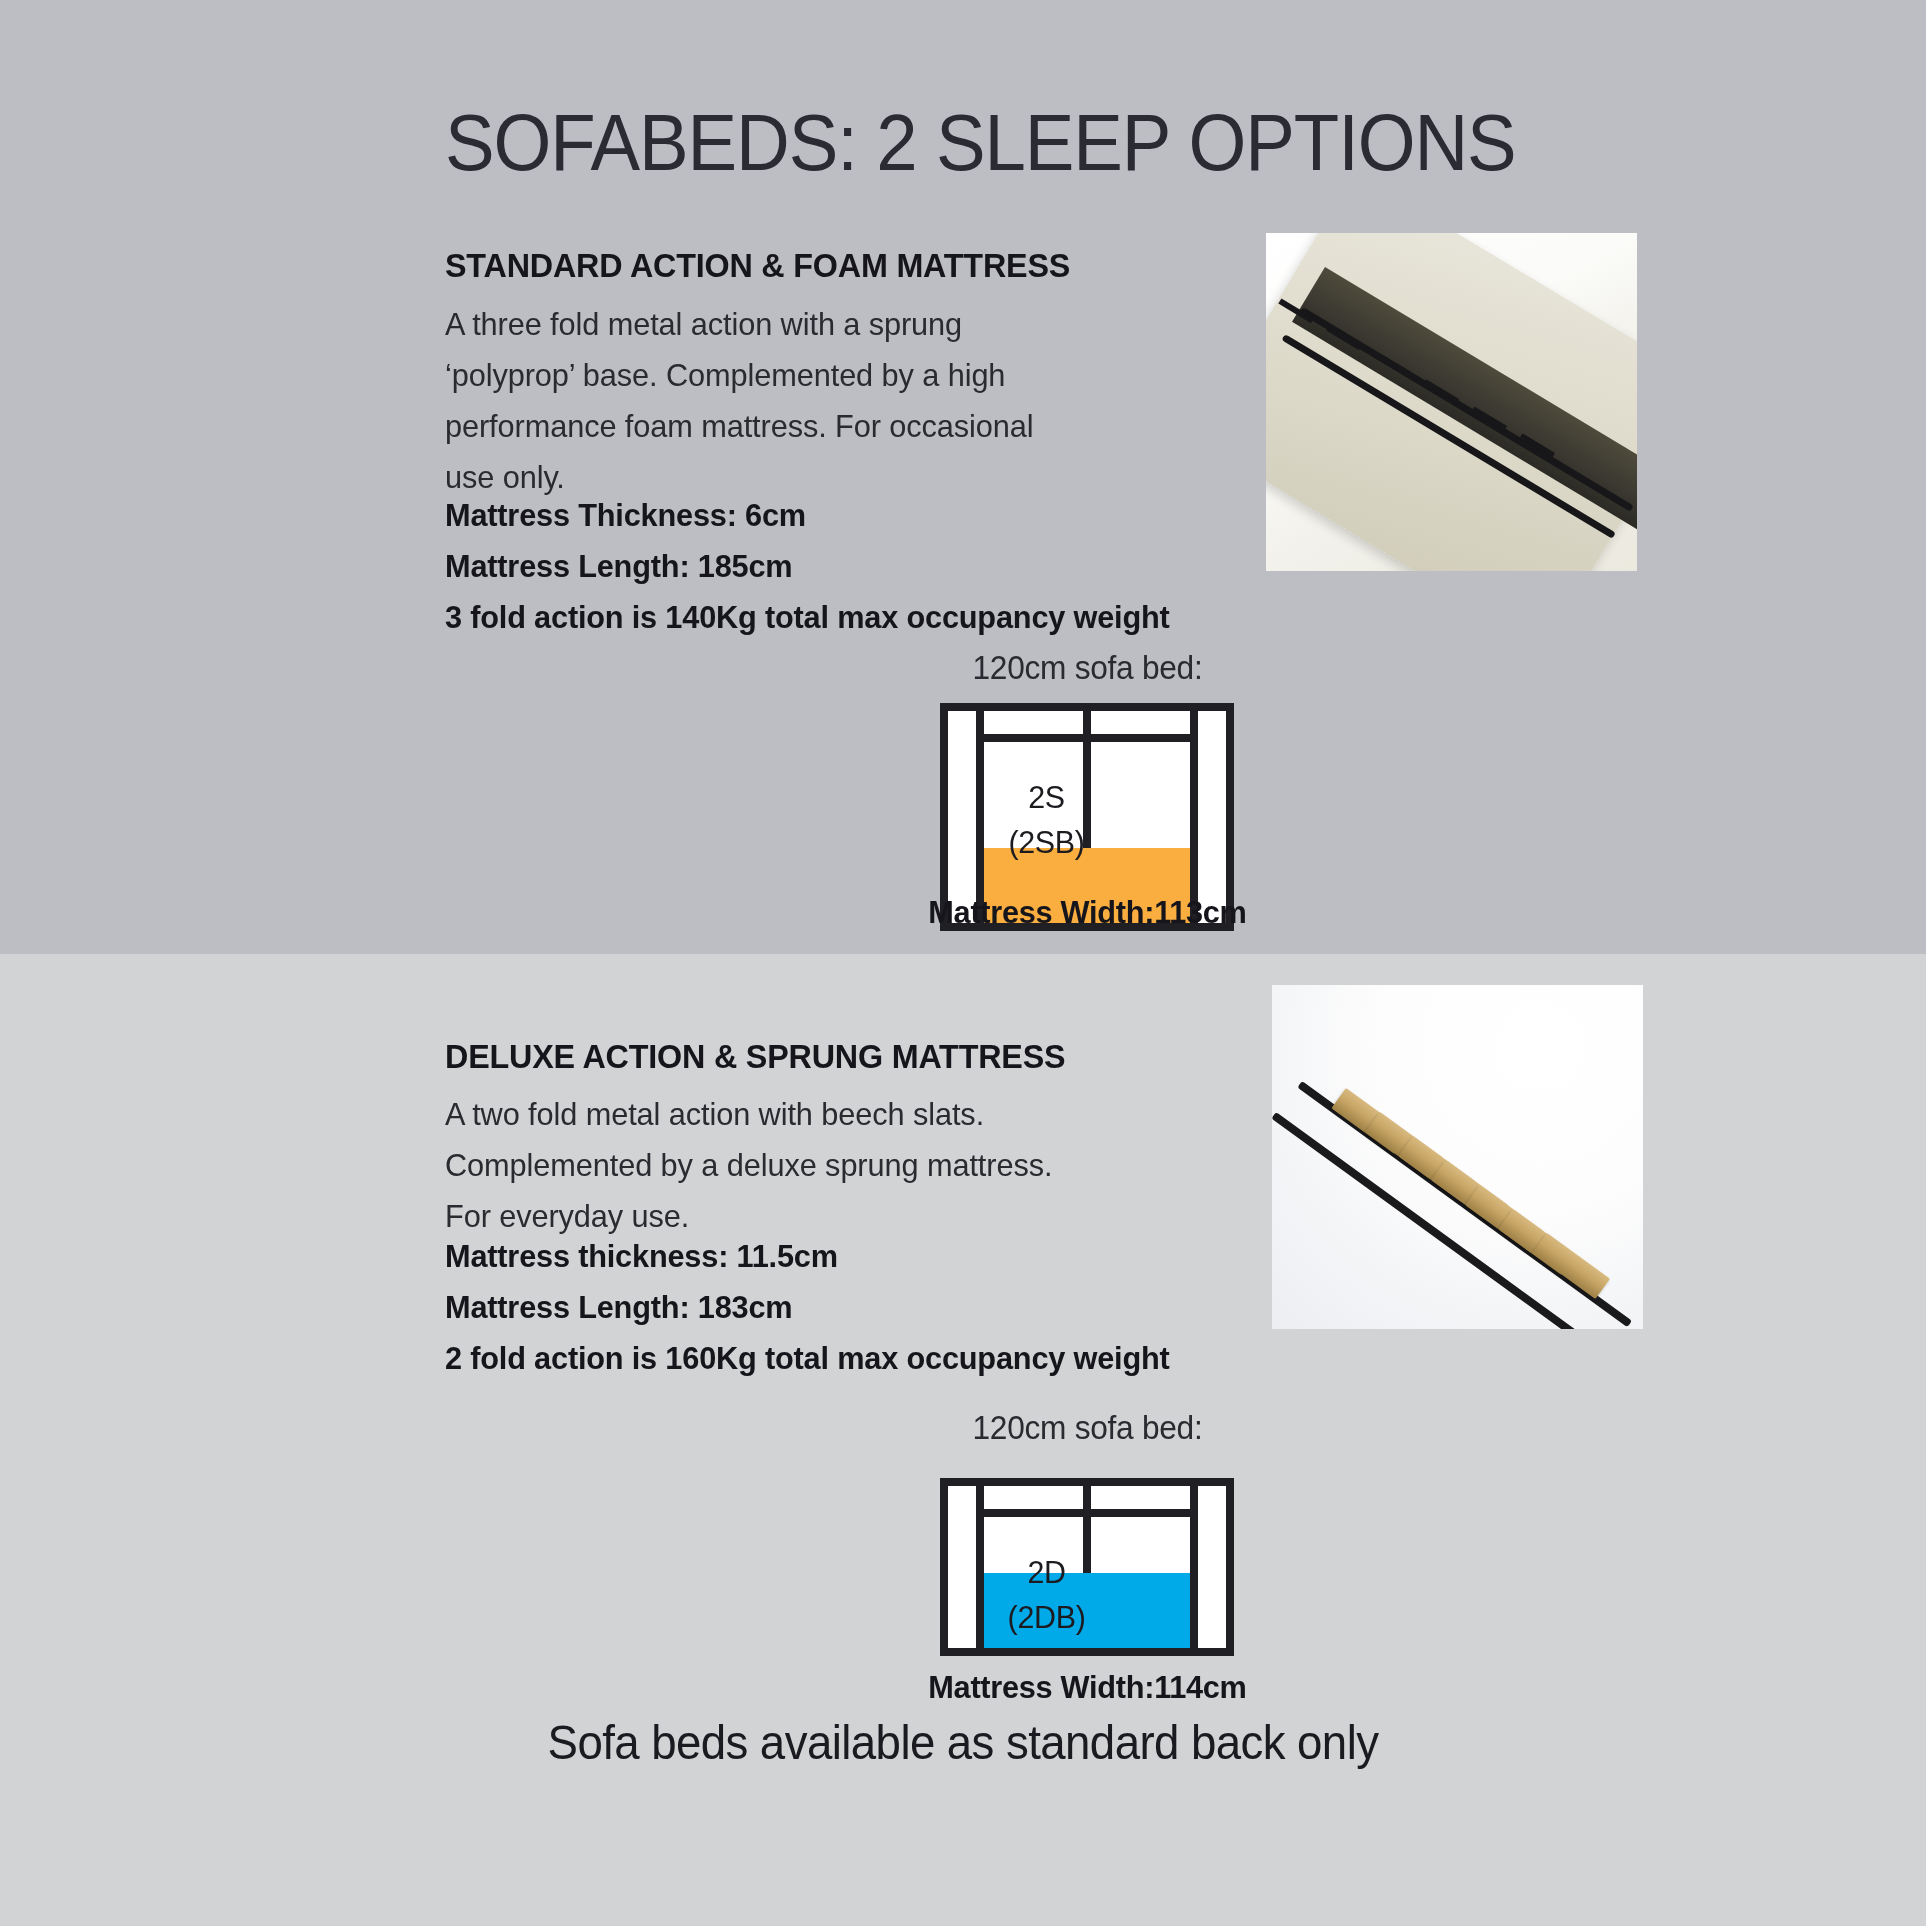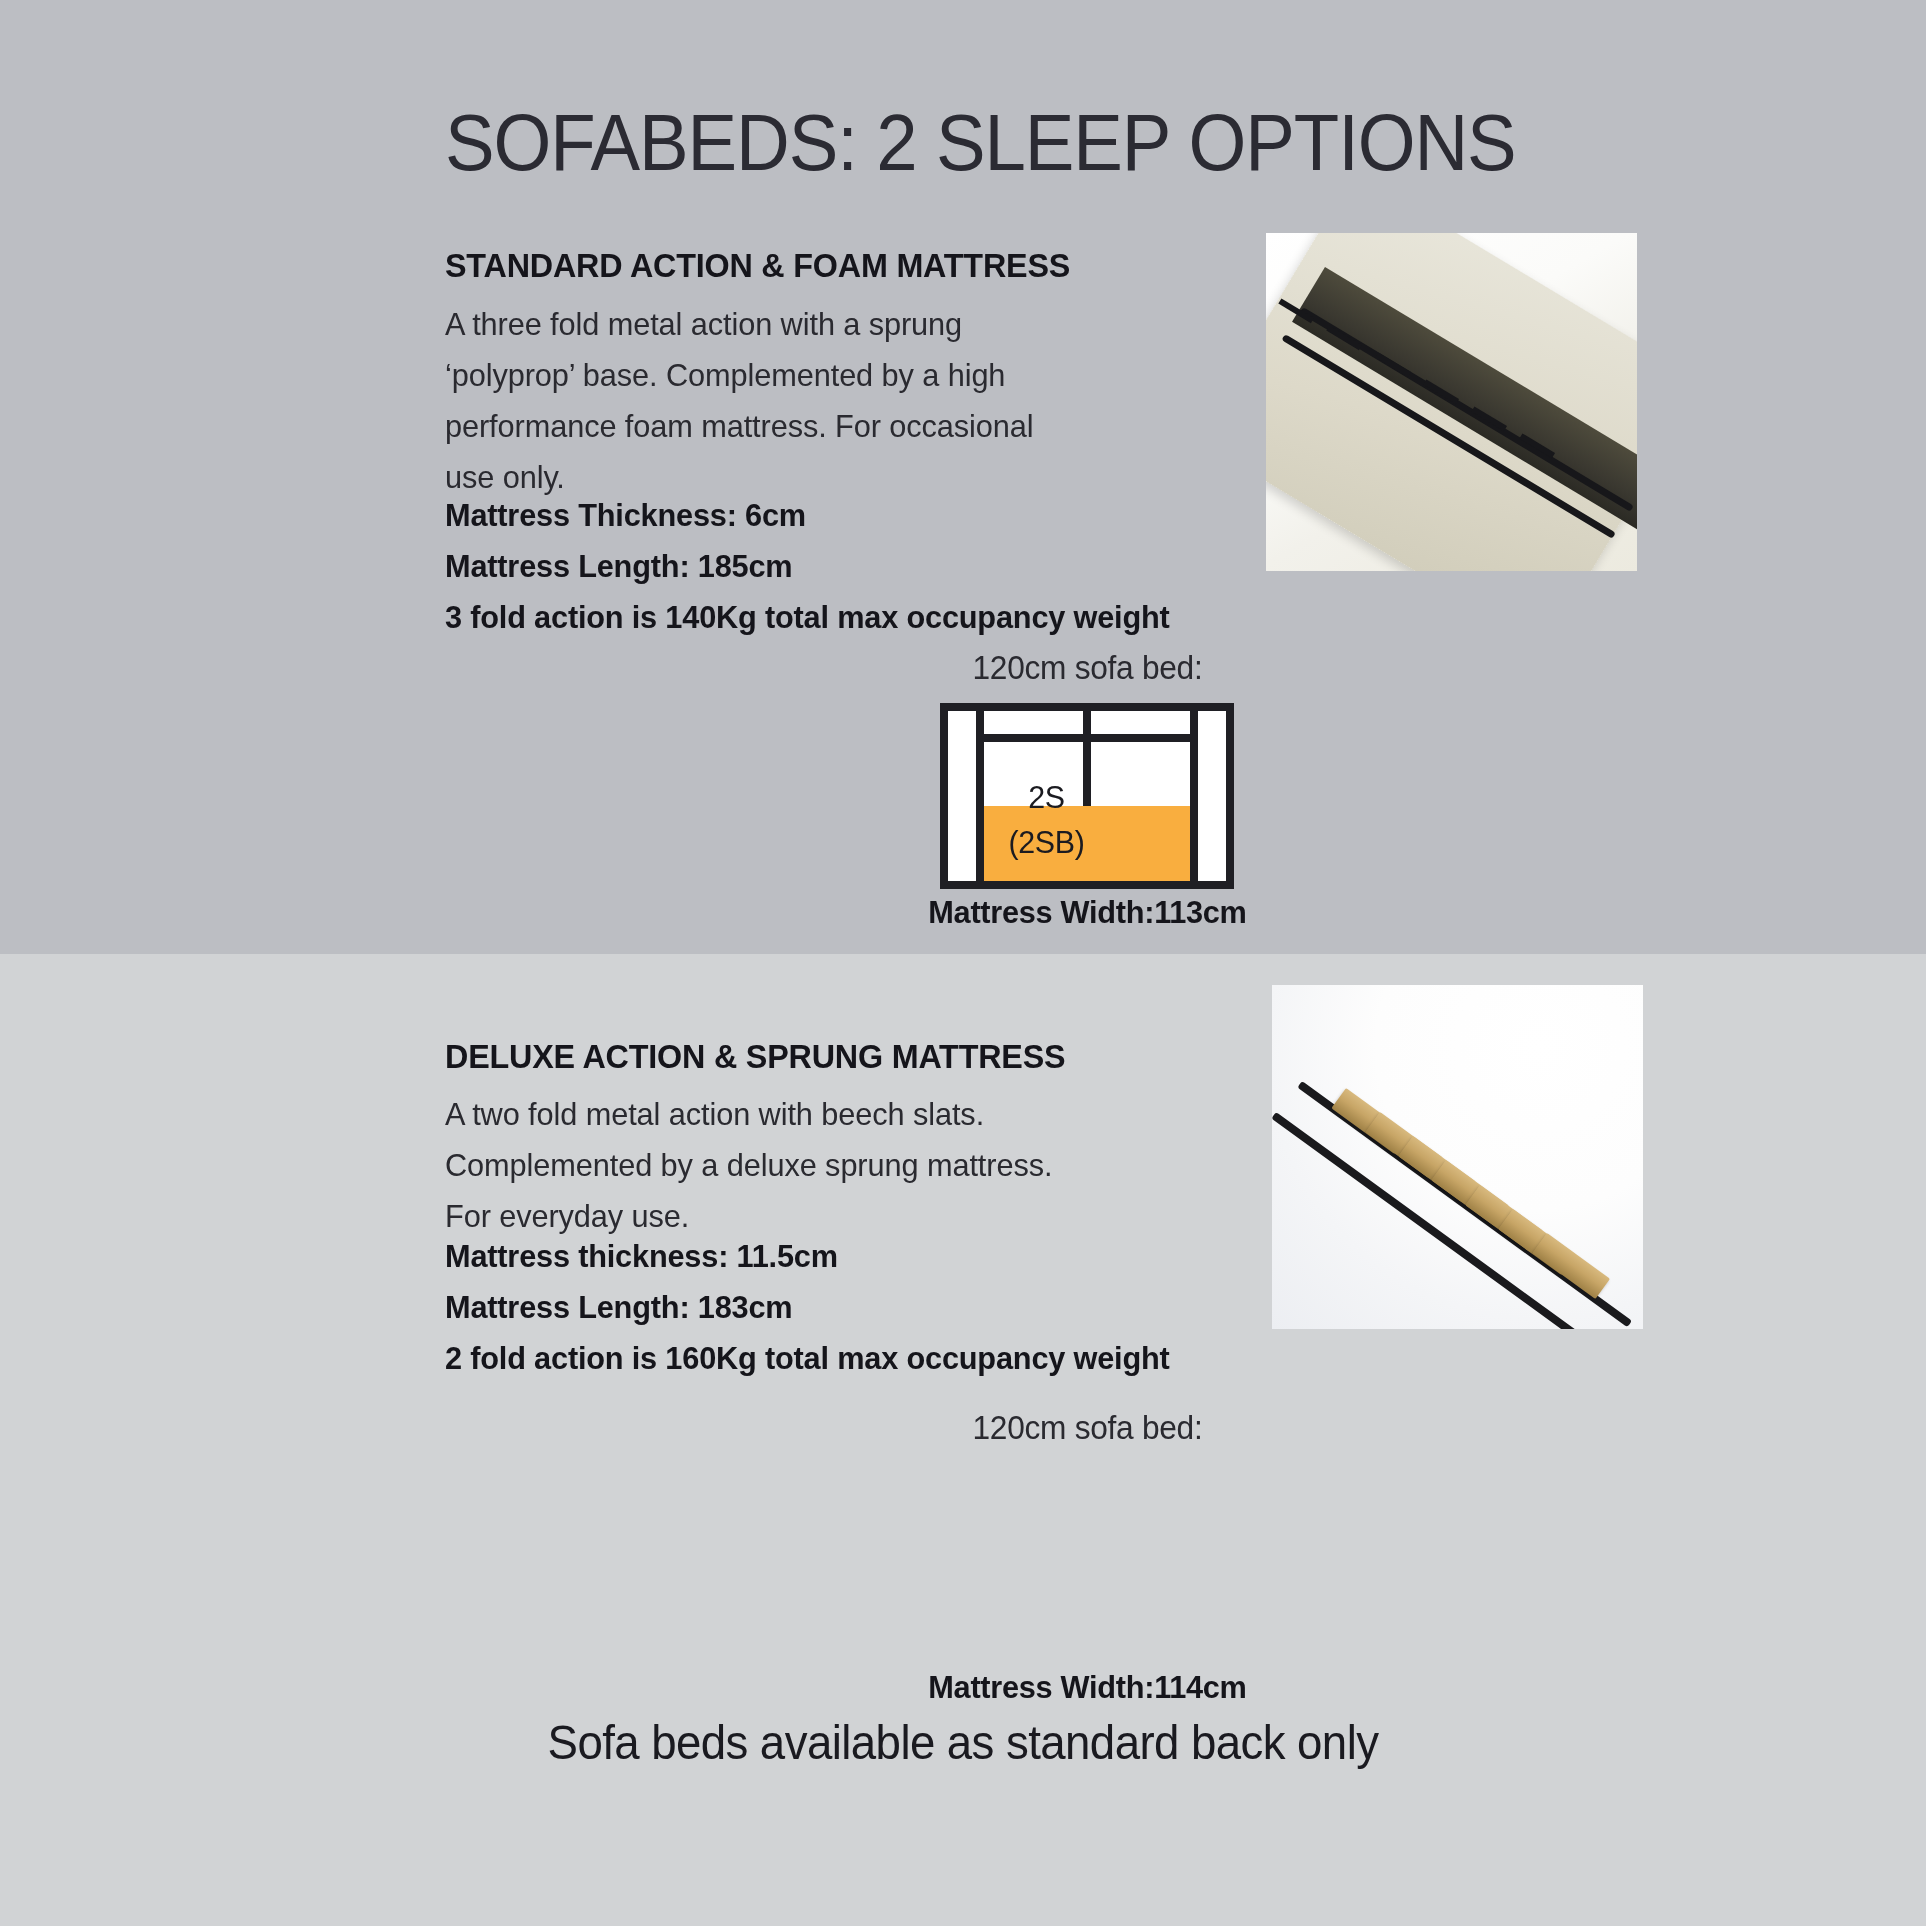--- a/index.html
+++ b/index.html
@@ -307,21 +307,21 @@
     <div class="p1-rung" style="left:26%; top:33%; transform:rotate(121deg);"></div>
     <div class="p1-rung" style="left:39%; top:41%; transform:rotate(121deg);"></div>
     <div class="p1-rung" style="left:52%; top:49%; transform:rotate(121deg);"></div>
     <div class="p1-rung" style="left:65%; top:57%; transform:rotate(121deg);"></div>
     <div class="p1-rung" style="left:78%; top:65%; transform:rotate(121deg);"></div>
   </div>
 </div>
 
 <div class="diagram-block" style="left:876px; top:649px; width:423px; height:282px;">
   <div class="diagram-caption-top" style="top:0px;">120cm sofa bed:</div>
-  <div class="sofa" style="left:64px; top:54px; width:294px; height:186px;">
+  <div class="sofa" style="left:64px; top:54px; width:294px; height:228px;">
     <div class="sofa-arm-l"></div>
     <div class="sofa-arm-r"></div>
     <div class="sofa-backbar"></div>
     <div class="sofa-divider"></div>
     <div class="sofa-mattress" style="background:#f9ae3f;"></div>
     <div class="sofa-label">
       <span>2S</span>
       <span class="lab2">(2SB)</span>
     </div>
   </div>
@@ -350,17 +350,28 @@
     <div class="p2-slat" style="left:38%; top:44%;  transform:rotate(36deg);"></div>
     <div class="p2-slat" style="left:47%; top:51%;  transform:rotate(36deg);"></div>
     <div class="p2-slat" style="left:56%; top:58%;  transform:rotate(36deg);"></div>
     <div class="p2-slat" style="left:65%; top:65%;  transform:rotate(36deg);"></div>
     <div class="p2-slat" style="left:74%; top:72%;  transform:rotate(36deg);"></div>
   </div>
 </div>
 
 <div class="diagram-block" style="left:876px; top:1409px; width:423px; height:282px;">
   <div class="diagram-caption-top" style="top:0px;">120cm sofa bed:</div>
+  <div class="sofa" style="left:64px; top:69px; width:294px; height:178px;">
+    <div class="sofa-arm-l"></div>
+    <div class="sofa-arm-r"></div>
+    <div class="sofa-backbar"></div>
+    <div class="sofa-divider"></div>
+    <div class="sofa-mattress" style="background:#00a9e8;"></div>
+    <div class="sofa-label">
+      <span>2D</span>
+      <span class="lab2">(2DB)</span>
+    </div>
+  </div>
   <div class="diagram-caption-bottom" style="top:260px;">Mattress Width:114cm</div>
 </div>
 
 <div class="footer-note">Sofa beds available as standard back only</div>
 
 
 </body></html>

